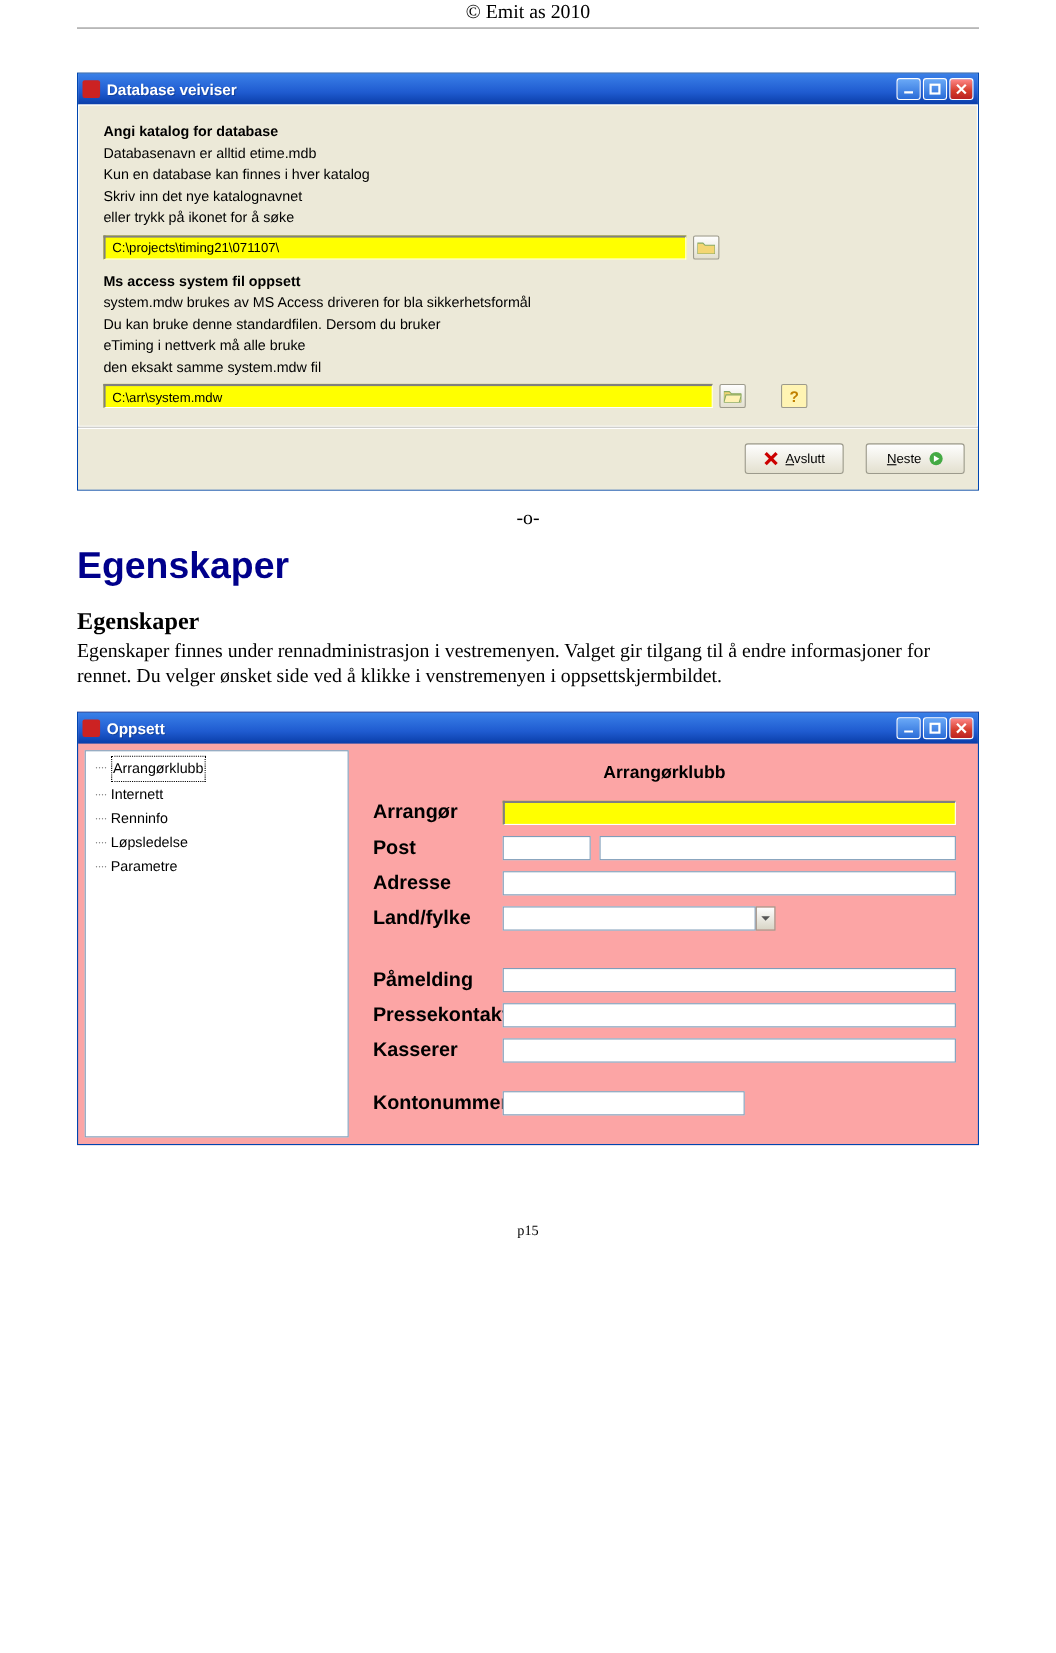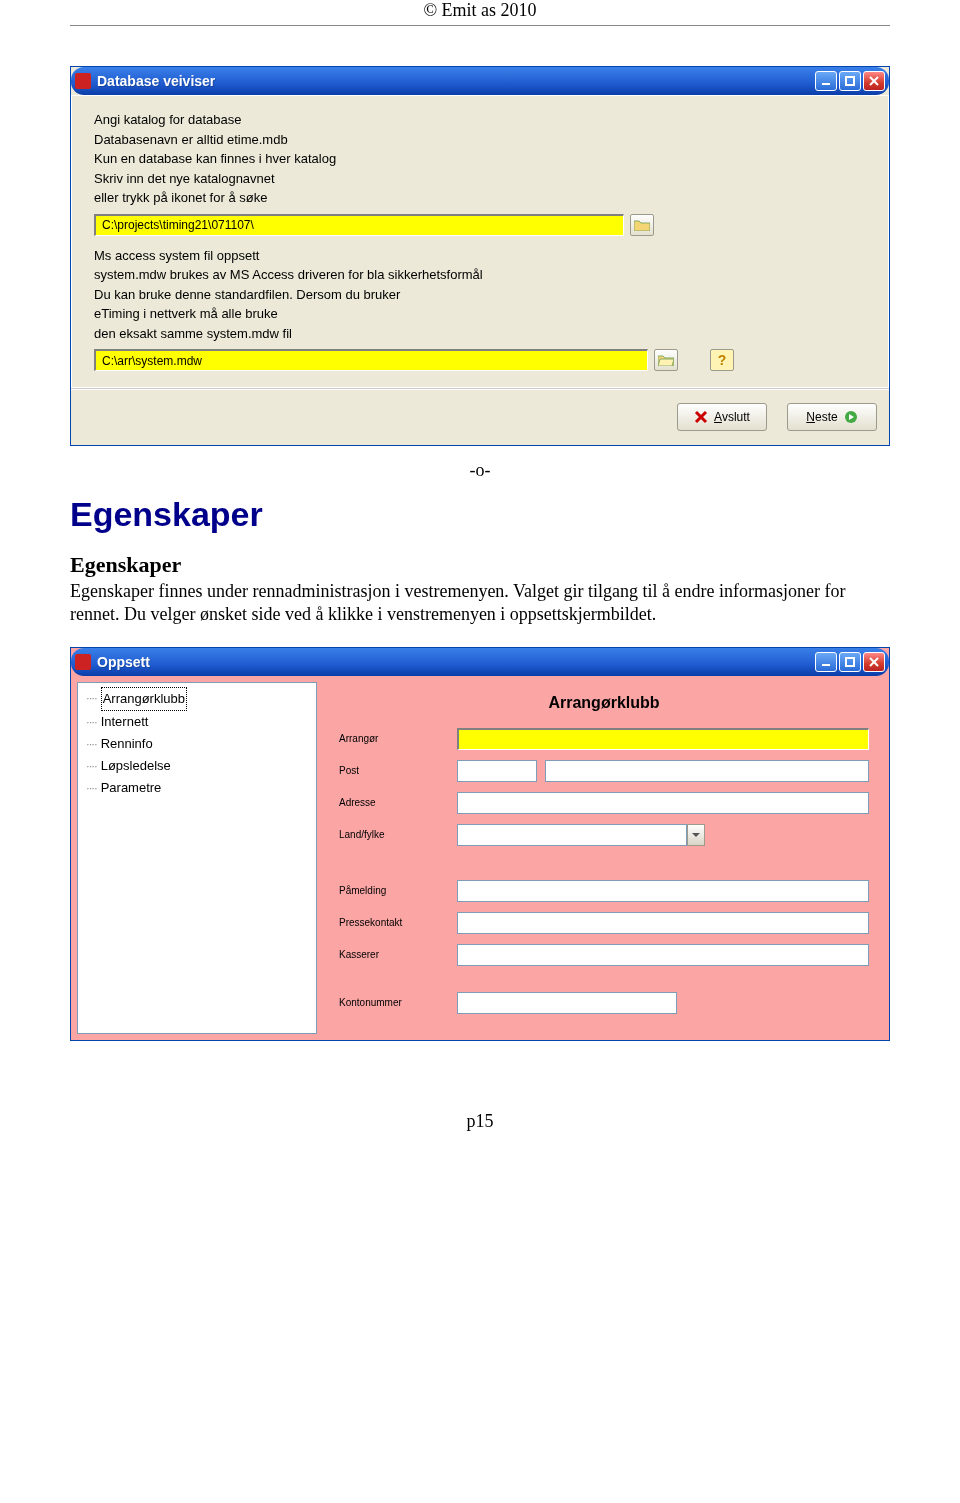--- a/index.html
+++ b/index.html
@@ -30,21 +30,20 @@
     margin-bottom: 6px;
     width: 100%;
   }
   .titlebar {
     height: 28px;
     background: linear-gradient(#3a80e8, #1f5bd0 60%, #0a3da8);
     display: flex;
     align-items: center;
     padding: 0 4px;
     gap: 6px;
-    border-radius: 13px;
   }
   .titlebar .app-icon {
     width: 16px; height: 16px;
     background: #c22;
     border-radius: 2px;
     position: relative;
   }
   .titlebar .title {
     color: #fff;
     font-family: Tahoma, Arial, sans-serif;
@@ -66,21 +65,21 @@
   .winbtn-line { stroke:#fff; stroke-width:2; fill:none; }
 
   .win-body {
     padding: 14px 22px 6px 22px;
     border: 1px solid #fff;
     font-family: Tahoma, Arial, sans-serif;
     font-size: 13px;
     color: #000;
     line-height: 1.5;
   }
-  .win-body b { font-weight: normal; }
+  .win-body b { font-weight: bold; }
   .fieldrow {
     display: flex;
     align-items: flex-end;
     gap: 6px;
     margin: 6px 0 10px 0;
   }
   .yellow-input {
     flex: 1;
     height: 22px;
     background: #ffff00;
@@ -185,34 +184,34 @@
   .tree-item.sel span.lab { background:#fff; border:1px dotted #000; padding:0 1px; }
   .tree-dots { color:#888; font-size:11px; letter-spacing:-1px; }
   .form-pane {
     flex:1;
     padding: 6px 14px 10px 14px;
     font-family: Tahoma, Arial, sans-serif;
     font-size:13px;
   }
   .form-title { text-align:center; font-size:16px; font-weight:bold; margin:6px 0 16px 0; }
   .formrow { display:flex; align-items:center; gap:8px; margin:10px 0; }
-  .formrow .lbl { width:110px; font-weight:normal; font-family: Tahoma, Arial, sans-serif; font-size:10px; }
+  .formrow .lbl { width:110px; font-weight:bold; font-family: Tahoma, Arial, sans-serif; font-size:18px; }
   .combo {
     display:flex; align-items:center;
   }
   .combo .white-input { width:230px; }
   .combo-btn {
     width:18px; height:22px;
     background:linear-gradient(#fefefe,#d8d5c6);
     border:1px solid #9c9a8c;
     display:flex; align-items:center; justify-content:center;
   }
   .chev-svg { width:8px; height:8px; }
 
-  .page-ftr { text-align:center; font-size:18px; margin:60px 0 20px 0; }
+  .page-ftr { text-align:center; font-size:13px; margin:60px 0 20px 0; }
 </style>
 </head>
 <body>
 
 <div class="page-hdr">© Emit as 2010</div>
 <hr class="hr">
 
 <div class="pad">
 
   <div class="win">

